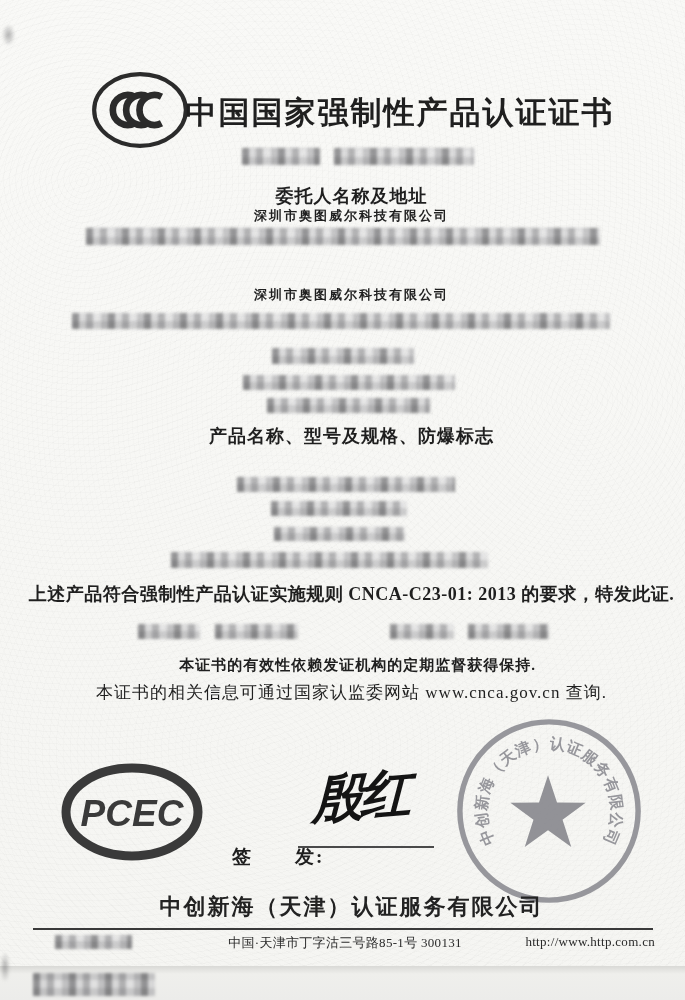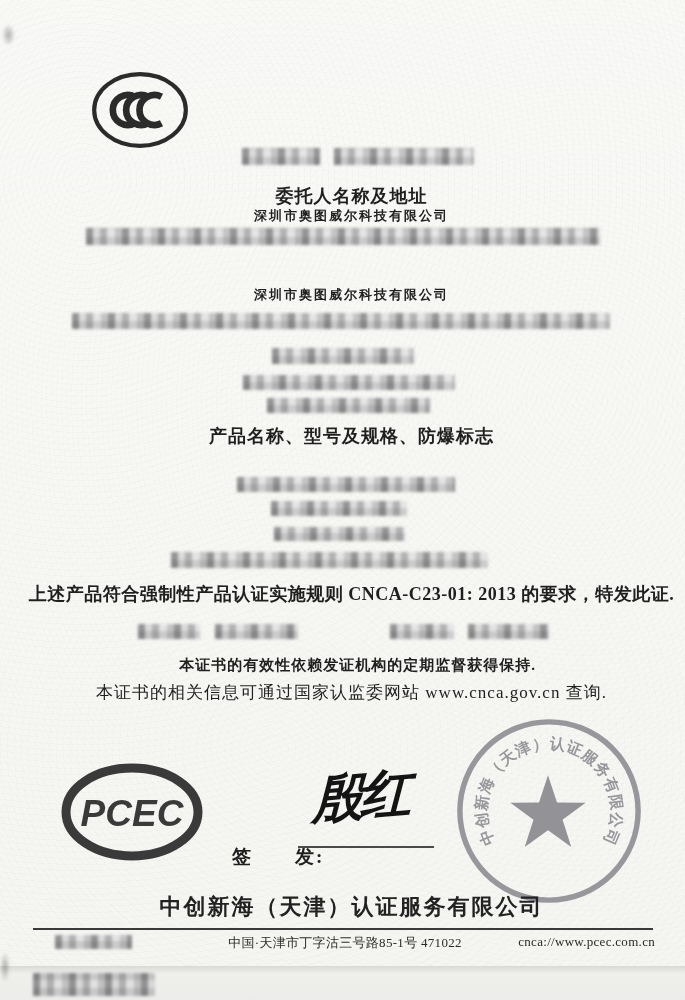--- a/index.html
+++ b/index.html
@@ -64,20 +64,21 @@
 
 <div id="paper">
 
   <svg class="abs" style="left:90px; top:68px;" width="100" height="84" viewBox="0 0 120 100">
     <ellipse cx="60" cy="50" rx="55" ry="43" fill="none" stroke="#2b2b2b" stroke-width="5"></ellipse>
     <path d="M 53.8 34.1 A 18 18 0 1 0 53.8 65.9" fill="none" stroke="#2b2b2b" stroke-width="8"></path>
     <path d="M 69.8 34.1 A 18 18 0 1 0 69.8 65.9" fill="none" stroke="#2b2b2b" stroke-width="8"></path>
     <path d="M 85.8 34.1 A 18 18 0 1 0 85.8 65.9" fill="none" stroke="#2b2b2b" stroke-width="8"></path>
   </svg>
 
+  <div class="abs title" style="left:175px; top:92px; width:450px; text-align:center;">中国国家强制性产品认证证书</div>
 
   <div class="redact" style="left:242px; top:148px; width:78px; height:17px;"></div>
   <div class="redact" style="left:334px; top:148px; width:140px; height:17px;"></div>
 
   <div class="row kai-head" style="top:184px;">委托人名称及地址</div>
   <div class="row kai-val" style="top:207px;">深圳市奥图威尔科技有限公司</div>
   <div class="redact" style="left:86px; top:228px; width:514px; height:17px;"></div>
 
   <div class="row kai-val" style="top:286px;">深圳市奥图威尔科技有限公司</div>
   <div class="redact" style="left:72px; top:313px; width:538px; height:16px;"></div>
@@ -120,22 +121,22 @@
     <text font-family="Liberation Serif, serif" font-size="15.5" font-weight="bold" fill="#83838a" letter-spacing="1">
       <textPath href="#stampArc" startOffset="0">中创新海（天津）认证服务有限公司</textPath>
     </text>
   </svg>
 
   <div class="row issuer-name" style="top:892px;">中创新海（天津）认证服务有限公司</div>
 
   <div class="rule" style="left:33px; top:928px; width:620px;"></div>
 
   <div class="redact" style="left:55px; top:935px; width:77px; height:14px;"></div>
-  <div class="abs footer-text" style="left:160px; top:934px; width:370px; text-align:center;">中国·天津市丁字沽三号路85-1号  471022</div>
-  <div class="abs footer-text" style="left:485px; top:934px; width:170px; text-align:right;">cnca://www.pcec.com.cn</div>
+  <div class="abs footer-text" style="left:160px; top:934px; width:370px; text-align:center;">中国·天津市丁字沽三号路85-1号  300131</div>
+  <div class="abs footer-text" style="left:485px; top:934px; width:170px; text-align:right;">http://www.http.com.cn</div>
 
   <div class="paper-edge"></div>
   <div class="redact" style="left:33px; top:973px; width:122px; height:23px;"></div>
 
   <div class="smudge" style="left:2px; top:24px; width:13px; height:22px;"></div>
   <div class="smudge" style="left:0px; top:952px; width:10px; height:30px;"></div>
 
 </div>
 
 </body></html>

